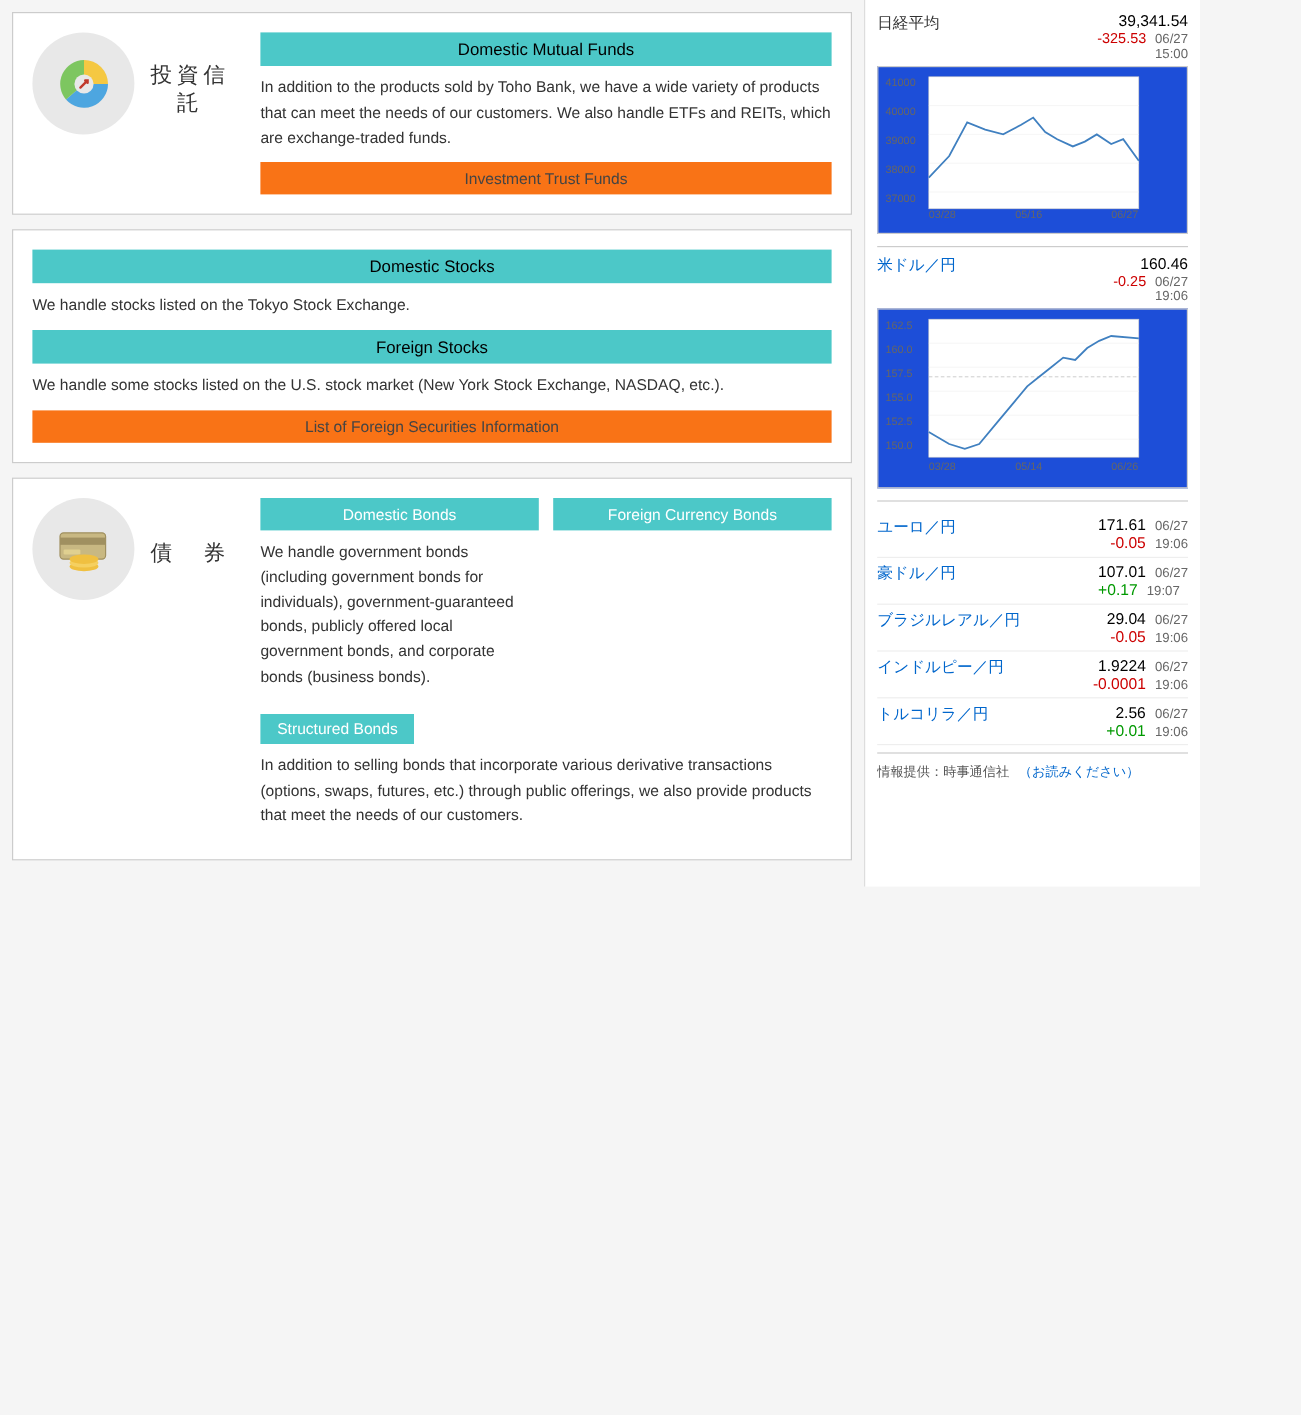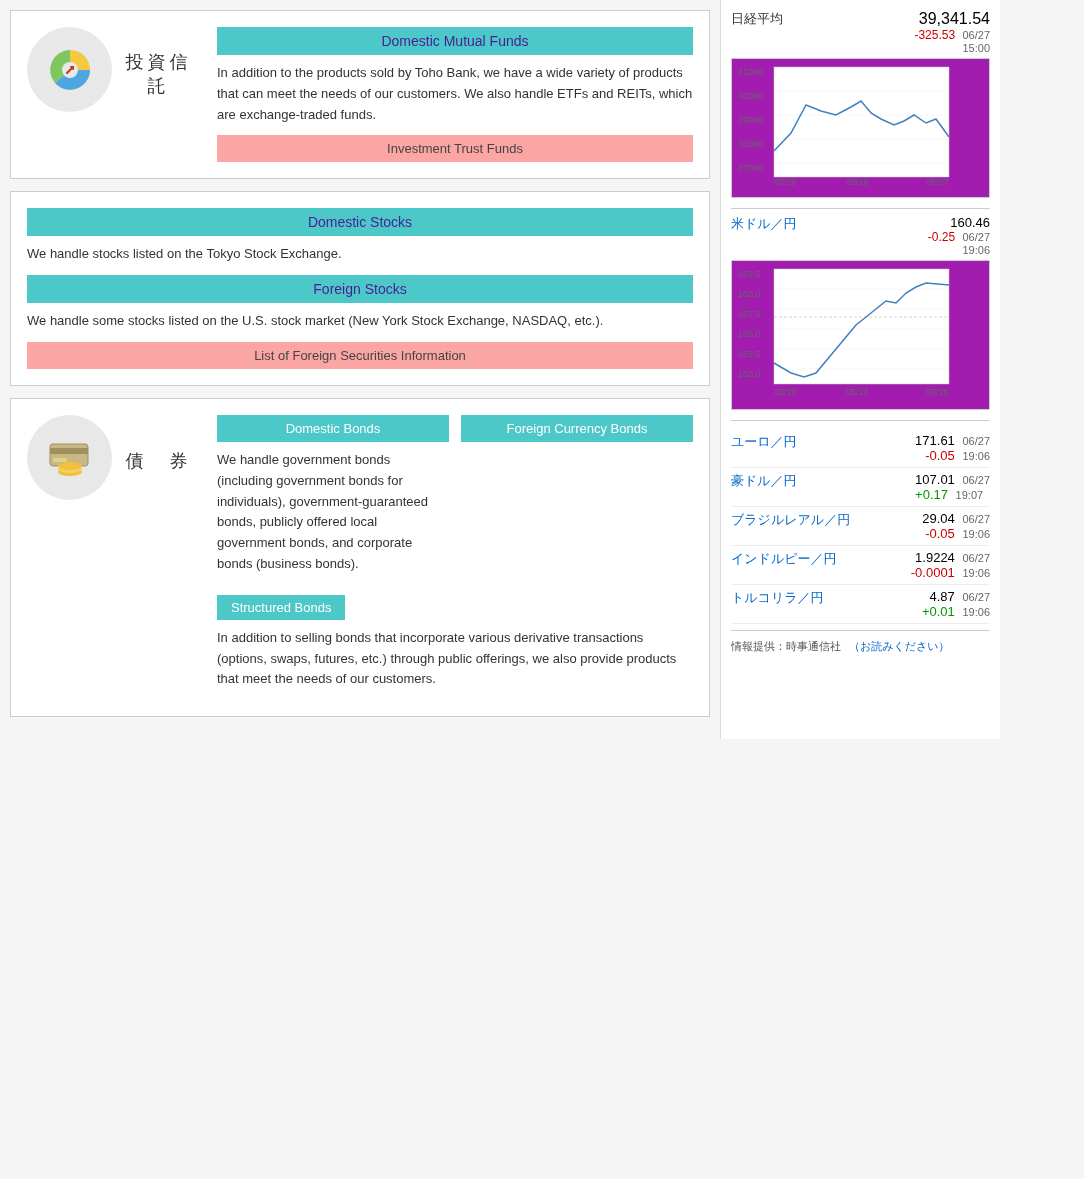--- a/index.html
+++ b/index.html
@@ -53,34 +53,34 @@
       margin-top: 8px;
       text-align: center;
       width: 85px;
       flex-shrink: 0;
     }
     .product-details {
       flex: 1;
     }
     .section-header-cyan {
       background: #4cc8c8;
-      color: #4c1d95;
+      color: #000000;
       text-align: center;
       padding: 6px 20px;
       font-size: 14px;
       margin-bottom: 8px;
     }
     .description-text {
       font-size: 13px;
       color: #333;
       line-height: 1.6;
       margin-bottom: 10px;
     }
     .gray-link-button {
-      background: #fca5a5;
+      background: #f97316;
       text-align: center;
       padding: 6px 10px;
       font-size: 13px;
       color: #444;
       cursor: pointer;
       display: block;
     }
     
     .bonds-columns {
       display: flex;
@@ -113,21 +113,21 @@
     }
     .ticker-change-neg { color: #cc0000; }
     .ticker-change-pos { color: #009900; }
     .ticker-date { color: #666; font-size: 11px; }
     .nikkei-section {
       margin-bottom: 8px;
     }
     .nikkei-title { color: #333; }
     .nikkei-vals { text-align: right; font-size: 12px; }
     .chart-box {
-      background: #a21caf;
+      background: #1d4ed8;
       border: 1px solid #ccc;
       padding: 4px;
       margin-bottom: 10px;
     }
     .chart-box canvas, .chart-box svg {
       display: block;
     }
     .divider { border: none; border-top: 1px solid #ccc; margin: 6px 0; }
     .currency-list { margin-top: 8px; }
     .currency-row {
@@ -226,21 +226,21 @@
   </div>
 
 </div>
 
 <div class="sidebar">
 
   <div class="nikkei-section">
     <div class="sidebar-ticker-row">
       <span class="nikkei-title">日経平均</span>
       <div class="nikkei-vals">
-        <div style="font-size:16px;">39,341.54</div>
+        <div style="font-size:13px;">39,341.54</div>
         <div>
           <span class="ticker-change-neg">-325.53</span>
           <span class="ticker-date" style="margin-left:4px;">06/27</span>
         </div>
         <div class="ticker-date" style="text-align:right;">15:00</div>
       </div>
     </div>
 
     <div class="chart-box">
       <svg width="220" height="130" viewBox="0 0 220 130" xmlns="http://www.w3.org/2000/svg">
@@ -350,21 +350,21 @@
         <span style="font-size:13px;">1.9224</span>
         <span class="ticker-date" style="margin-left:4px;">06/27</span>
         <br>
         <span class="ticker-change-neg">-0.0001</span>
         <span class="ticker-date" style="margin-left:4px;">19:06</span>
       </div>
     </div>
       <div class="currency-row">
       <span class="ticker-name">トルコリラ／円</span>
       <div style="text-align:right;">
-        <span style="font-size:13px;">4.87</span>
+        <span style="font-size:13px;">2.56</span>
         <span class="ticker-date" style="margin-left:4px;">06/27</span>
         <br>
         <span class="ticker-change-pos">+0.01</span>
         <span class="ticker-date" style="margin-left:4px;">19:06</span>
       </div>
     </div>
     </div>
 
   <hr class="divider">
 

